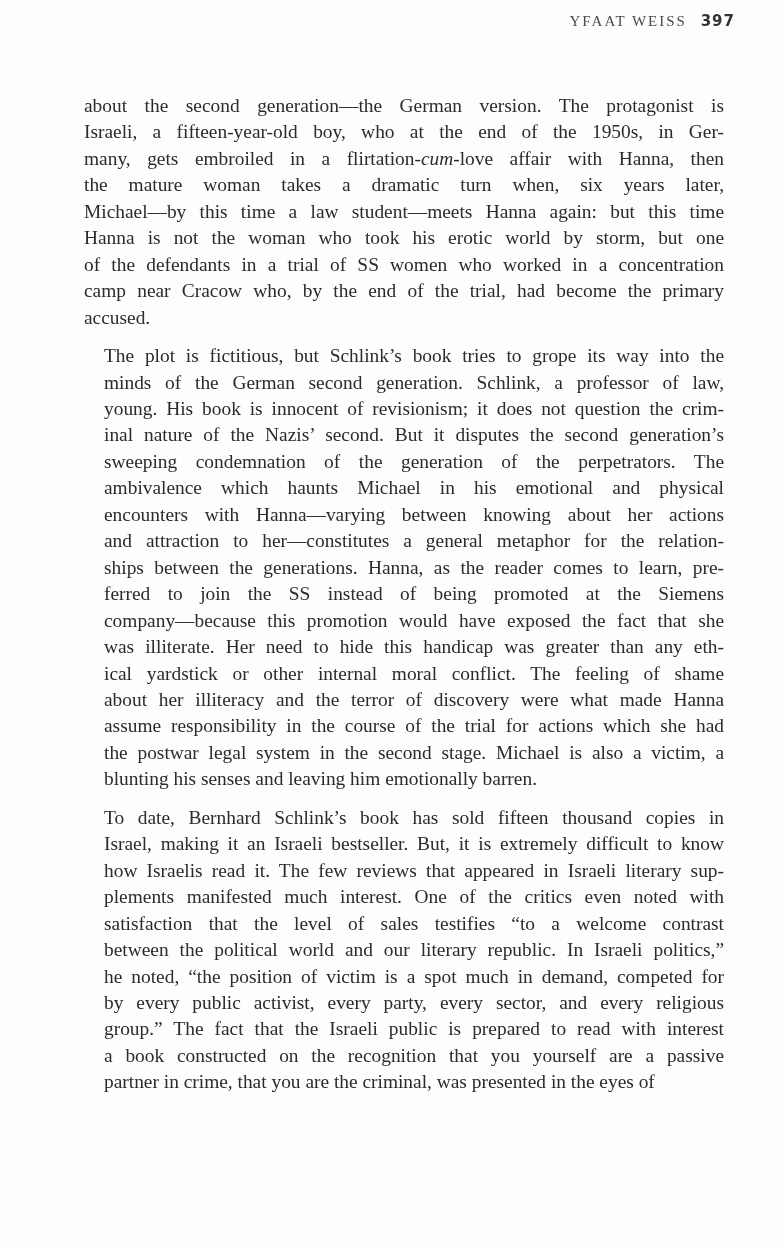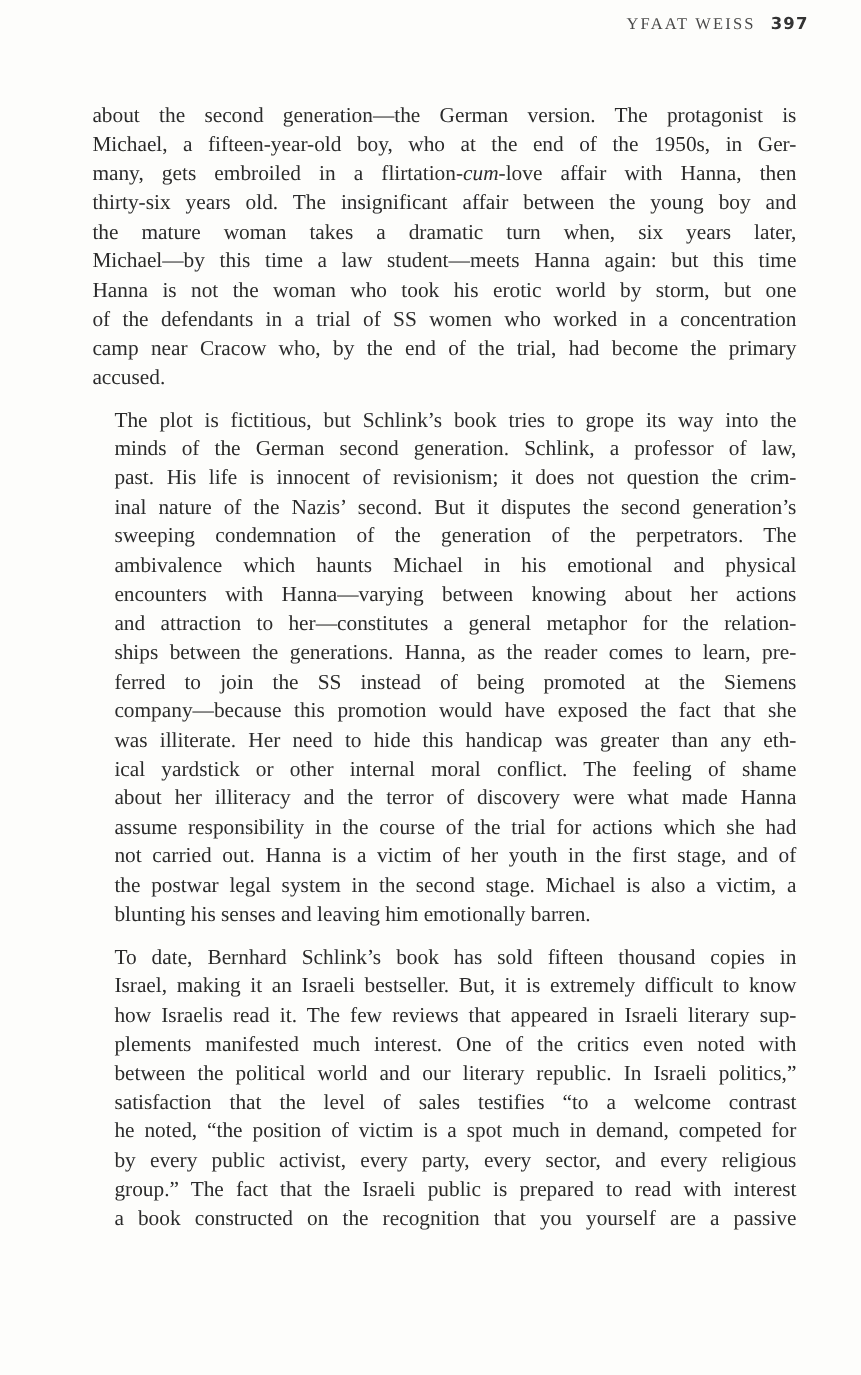--- a/index.html
+++ b/index.html
@@ -44,55 +44,54 @@
 <body>
 
 <div class="running-head">
   <span class="author">YFAAT WEISS</span>
   <span class="page-num">397</span>
 </div>
 
 <div class="body-text" id="body">
     <p>
       <span class="line">about the second generation—the German version. The protagonist is</span>
-      <span class="line">Michael, a fifteen-year-old boy, who at the end of the 1950s, in Ger-</span>
+      <span class="line">Israeli, a fifteen-year-old boy, who at the end of the 1950s, in Ger-</span>
       <span class="line">many, gets embroiled in a flirtation-<i>cum</i>-love affair with Hanna, then</span>
-      <span class="line">thirty-six years old. The insignificant affair between the young boy and</span>
       <span class="line">the mature woman takes a dramatic turn when, six years later,</span>
       <span class="line">Michael—by this time a law student—meets Hanna again: but this time</span>
       <span class="line">Hanna is not the woman who took his erotic world by storm, but one</span>
       <span class="line">of the defendants in a trial of SS women who worked in a concentration</span>
       <span class="line">camp near Cracow who, by the end of the trial, had become the primary</span>
       <span class="line last">accused.</span>
     </p>
     <p class="indent">
       <span class="line" style="text-indent: 20px;">The plot is fictitious, but Schlink’s book tries to grope its way into the</span>
       <span class="line">minds of the German second generation. Schlink, a professor of law,</span>
-      <span class="line">past. His life is innocent of revisionism; it does not question the crim-</span>
+      <span class="line">young. His book is innocent of revisionism; it does not question the crim-</span>
       <span class="line">inal nature of the Nazis’ second. But it disputes the second generation’s</span>
       <span class="line">sweeping condemnation of the generation of the perpetrators. The</span>
       <span class="line">ambivalence which haunts Michael in his emotional and physical</span>
       <span class="line">encounters with Hanna—varying between knowing about her actions</span>
       <span class="line">and attraction to her—constitutes a general metaphor for the relation-</span>
       <span class="line">ships between the generations. Hanna, as the reader comes to learn, pre-</span>
       <span class="line">ferred to join the SS instead of being promoted at the Siemens</span>
       <span class="line">company—because this promotion would have exposed the fact that she</span>
       <span class="line">was illiterate. Her need to hide this handicap was greater than any eth-</span>
       <span class="line">ical yardstick or other internal moral conflict. The feeling of shame</span>
       <span class="line">about her illiteracy and the terror of discovery were what made Hanna</span>
       <span class="line">assume responsibility in the course of the trial for actions which she had</span>
-      <span class="line">not carried out. Hanna is a victim of her youth in the first stage, and of</span>
       <span class="line">the postwar legal system in the second stage. Michael is also a victim, a</span>
       <span class="line last">blunting his senses and leaving him emotionally barren.</span>
     </p>
     <p class="indent">
       <span class="line" style="text-indent: 20px;">To date, Bernhard Schlink’s book has sold fifteen thousand copies in</span>
       <span class="line">Israel, making it an Israeli bestseller. But, it is extremely difficult to know</span>
       <span class="line">how Israelis read it. The few reviews that appeared in Israeli literary sup-</span>
       <span class="line">plements manifested much interest. One of the critics even noted with</span>
+      <span class="line">satisfaction that the level of sales testifies “to a welcome contrast</span>
       <span class="line">between the political world and our literary republic. In Israeli politics,”</span>
-      <span class="line">satisfaction that the level of sales testifies “to a welcome contrast</span>
       <span class="line">he noted, “the position of victim is a spot much in demand, competed for</span>
       <span class="line">by every public activist, every party, every sector, and every religious</span>
       <span class="line">group.” The fact that the Israeli public is prepared to read with interest</span>
       <span class="line">a book constructed on the recognition that you yourself are a passive</span>
+      <span class="line last">partner in crime, that you are the criminal, was presented in the eyes of</span>
     </p>
   </div>
 
 </body></html>

